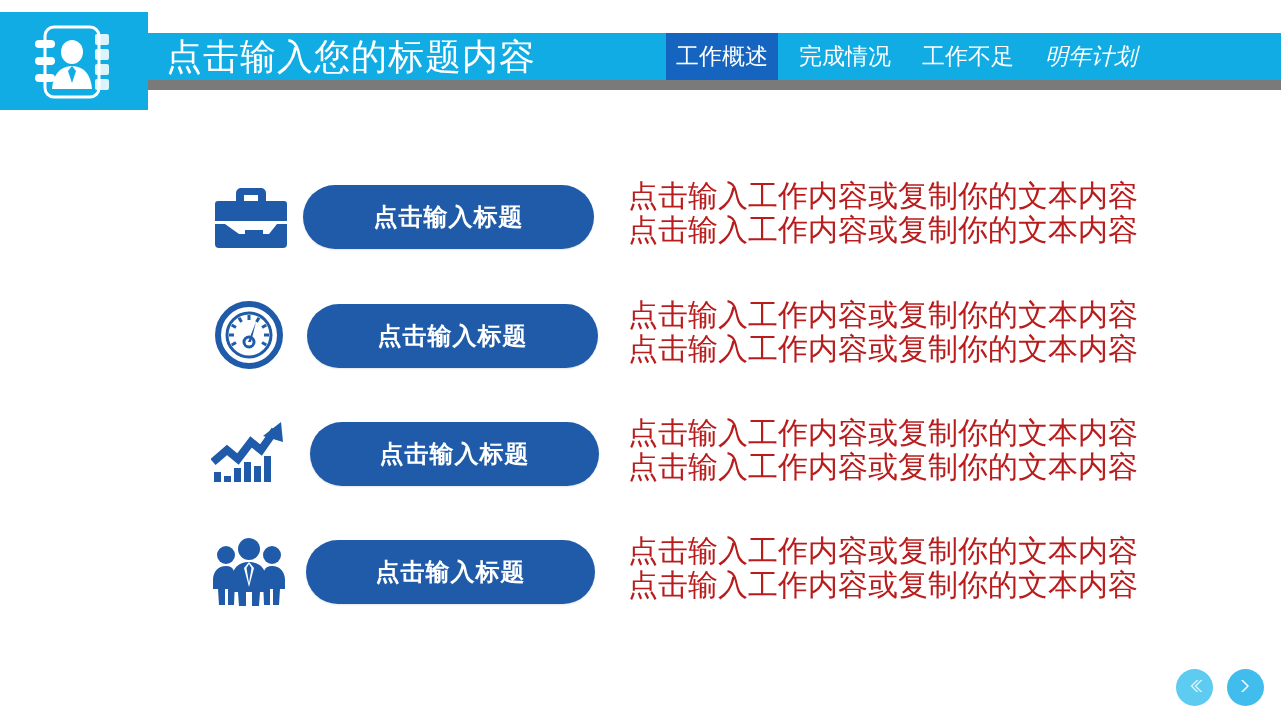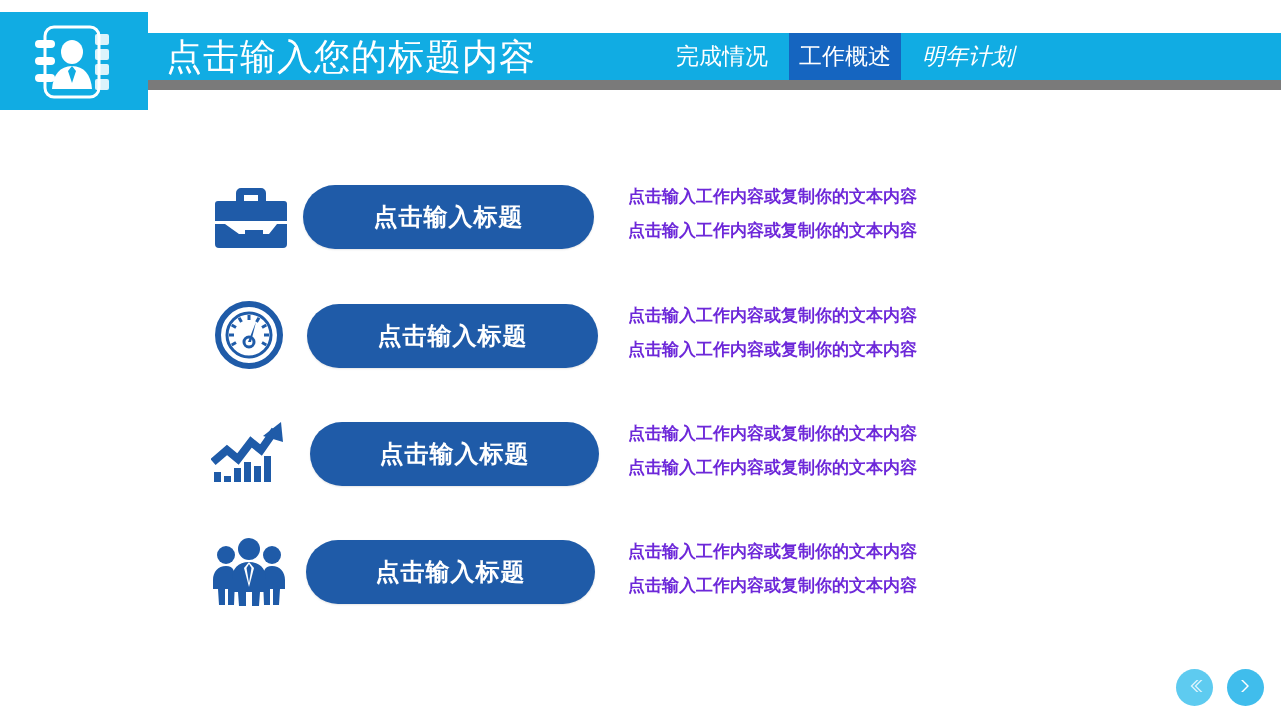--- a/index.html
+++ b/index.html
@@ -143,25 +143,24 @@
   }
   .row-1 .pill { left: 303px; top: 16px; width: 291px; }
   .row-2 .pill { left: 307px; top: 16px; width: 291px; }
   .row-3 .pill { left: 310px; top: 16px; width: 289px; }
   .row-4 .pill { left: 306px; top: 16px; width: 289px; }
 
   .row-text {
     position: absolute;
     left: 628px;
     font-family: "DejaVu Serif", "Liberation Serif", serif;
-    color: #6d28d9;
-    font-size: 17px;
+    color: #b91c1c;
+    font-size: 30px;
     line-height: 34px;
     white-space: nowrap;
-    font-weight: bold;
   }
   .row-1 .row-text { top: 10px; }
   .row-2 .row-text { top: 10px; }
   .row-3 .row-text { top: 10px; }
   .row-4 .row-text { top: 10px; }
   .row-text div { white-space: nowrap; }
 
   
   .pager {
     position: absolute;
@@ -210,22 +209,23 @@
         <path d="M39 47 C27 47 20 56 19 70 L59 70 C58 56 51 47 39 47 Z" fill="#ffffff"></path>
 
         <path d="M39 47 L35 52 L39 64 L43 52 Z" fill="#11ace3"></path>
       </svg>
     </div>
   </div>
 
   <div class="header-title">点击输入您的标题内容</div>
 
   <div class="nav">
+    <div class="nav-item active">工作概述</div>
     <div class="nav-item">完成情况</div>
-    <div class="nav-item active">工作概述</div>
+    <div class="nav-item">工作不足</div>
     <div class="nav-item">明年计划</div>
   </div>
 </div>
 
 <div class="content">
 
   <div class="row row-1">
     <div class="row-icon">
       <svg width="72" height="66" viewBox="0 0 72 66">
 

